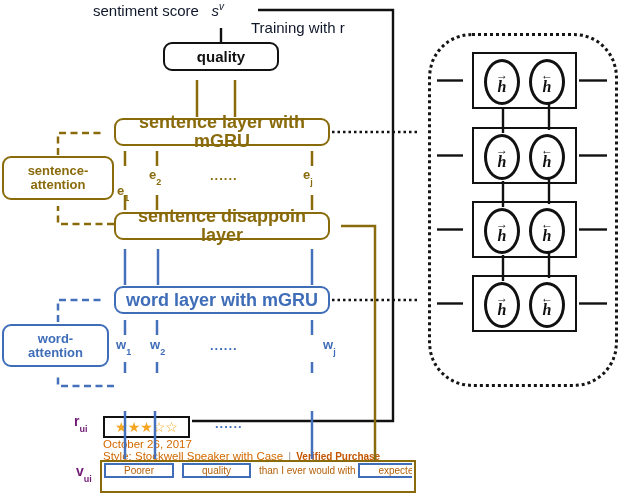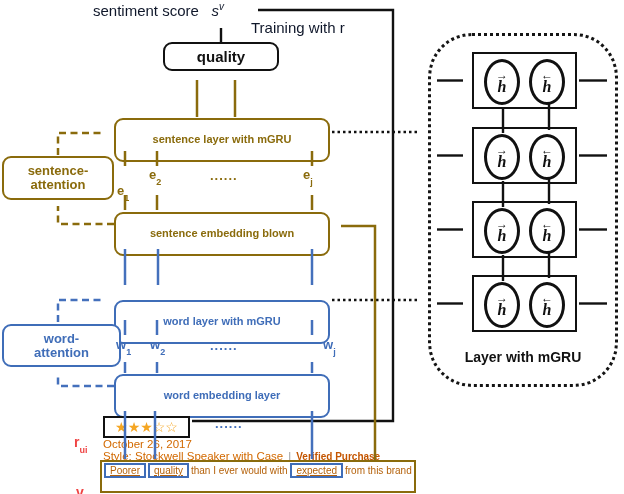--- a/index.html
+++ b/index.html
@@ -9,27 +9,27 @@
   }
   
   .dbox{
     position:absolute;display:flex;align-items:center;justify-content:center;
     background:#fff;border-radius:9px;font-weight:bold;text-align:center;
     box-sizing:border-box;line-height:1.05;
   }
   .olive{border:2.5px solid #8a6b0c;color:#8a6b0c;}
   .blue{border:2.5px solid #3f6db8;color:#3f6db8;}
   .black{border:2.5px solid #111;color:#111;}
-  .lay{left:114px;width:216px;height:44px;font-size:11px;}
+  .lay{left:114px;width:216px;height:28px;font-size:18px;}
   
   .vlab{position:absolute;font-weight:bold;font-size:13px;}
   .vlab sub{font-size:9px;position:relative;top:2px;}
   .olivetx{color:#8a6b0c;}
   .bluetx{color:#3f6db8;}
-  .blacktx{color:#ef4444;margin-top:21px;}
+  .blacktx{color:#701a75;}
   .dots{letter-spacing:1px;font-weight:bold;font-size:13px;}
   
   .toplabel{position:absolute;font-weight:normal;font-size:15px;color:#0f172a;}
   .supv{font-size:10px;font-style:italic;vertical-align:super;}
   .svar{font-style:italic;}
   
   #panel{
     position:absolute;left:428px;top:33px;width:190px;height:354px;
     border:3px dotted #141414;border-radius:44px;box-sizing:border-box;background:#fff;
   }
@@ -62,23 +62,22 @@
   #style-line{position:absolute;left:103px;top:450px;font-size:11.5px;color:#d26900;white-space:nowrap;}
   #style-line .sep{color:#9a9a9a;margin:0 5px;}
   #style-line .verified{font-weight:bold;font-size:10px;color:#c45500;}
   #reviewbox{
     position:absolute;left:100px;top:460px;width:316px;height:33px;
     border:2.5px solid #8a6b0c;box-sizing:border-box;background:#fff;
     padding:1px 2px;overflow:hidden;font-size:10px;color:#b4610a;
   }
   #reviewbox .rline{white-space:nowrap;line-height:14px;overflow:hidden;}
   .wordbox{
-    display:inline-block;border:2px solid #3f6db8;padding:0 4px;margin-right:2px;
+    display:inline-block;border:2px solid #3f6db8;padding:0 18px;margin-right:8px;
     line-height:11px;
-    text-decoration:underline;
   }
   
   #arrows{position:absolute;left:0;top:0;z-index:20;pointer-events:none;}
   #arrows path, #arrows line{fill:none;}
   .sb{stroke:#111;stroke-width:2.4px;}
   .so{stroke:#8a6b0c;stroke-width:2.5px;}
   .sbl{stroke:#4470bc;stroke-width:2.5px;}
   .dash{stroke-dasharray:7 4.5;}
   .dot{stroke-dasharray:2.5 3;}
 </style>
@@ -115,48 +114,45 @@
     <span>e</span><sub>2</sub>
   </div>
   <div class="vlab olivetx dots" style="left:210px;top:168px;">
     <span>......</span>
   </div>
   <div class="vlab olivetx" style="left:303px;top:167px;">
     <span>e</span><sub>j</sub>
   </div>
 
   <div class="dbox olive lay" style="top:212px;">
-    <span>sentence embedding blown</span>
-  </div>
-
-  <div class="dbox blue lay" style="top:300px;text-align:center;">
+    <span>sentence disappoin layer</span>
+  </div>
+
+  <div class="dbox blue lay" style="top:286px;text-align:center;">
     <span>word layer with mGRU</span>
   </div>
 
-  <div class="dbox blue" style="left:2px;top:324px;width:119px;height:43px;font-size:13px;flex-direction:column;">
+  <div class="dbox blue" style="left:2px;top:324px;width:107px;height:43px;font-size:13px;flex-direction:column;">
     <span>word-</span>
     <span>attention</span>
   </div>
 
   <div class="vlab bluetx" style="left:116px;top:337px;text-align:right;">
     <span>w</span><sub>1</sub>
   </div>
   <div class="vlab bluetx" style="left:150px;top:337px;">
     <span>w</span><sub>2</sub>
   </div>
   <div class="vlab bluetx dots" style="left:210px;top:338px;">
     <span>......</span>
   </div>
   <div class="vlab bluetx" style="left:304px;top:337px;margin-left:19px;">
     <span>w</span><sub>j</sub>
   </div>
 
-  <div class="dbox blue lay" style="top:374px;">
-    <span>word embedding layer</span>
-  </div>
 
   <div class="vlab blacktx" style="left:74px;top:413px;font-size:14px;">
     <span>r</span><sub>ui</sub>
   </div>
   <div id="starbox">
     <span class="star">★</span>
     <span class="star">★</span>
     <span class="star">★</span>
     <span class="star">☆</span>
     <span class="star">☆</span>
@@ -215,23 +211,20 @@
   </div>
   <div class="ubox" style="top:275px;">
     <div class="hcell" style="left:10px;">
       <span class="ar">→</span>
       <span class="hl">h</span>
     </div>
     <div class="hcell" style="left:55px;">
       <span class="ar">←</span>
       <span class="hl">h</span>
     </div>
-  </div>
-  <div id="panel-caption">
-    <span>Layer with mGRU</span>
   </div>
 
   <svg id="arrows" width="624" height="494" viewBox="0 0 624 494">
     <defs>
       <marker id="mb" markerUnits="userSpaceOnUse" markerWidth="12" markerHeight="11" refX="10" refY="5.5" orient="auto">
         <path d="M0,0 L12,5.5 L0,11 Z" fill="#111"></path>
       </marker>
       <marker id="mo" markerUnits="userSpaceOnUse" markerWidth="12" markerHeight="11" refX="10" refY="5.5" orient="auto">
         <path d="M0,0 L12,5.5 L0,11 Z" fill="#8a6b0c"></path>
       </marker>

